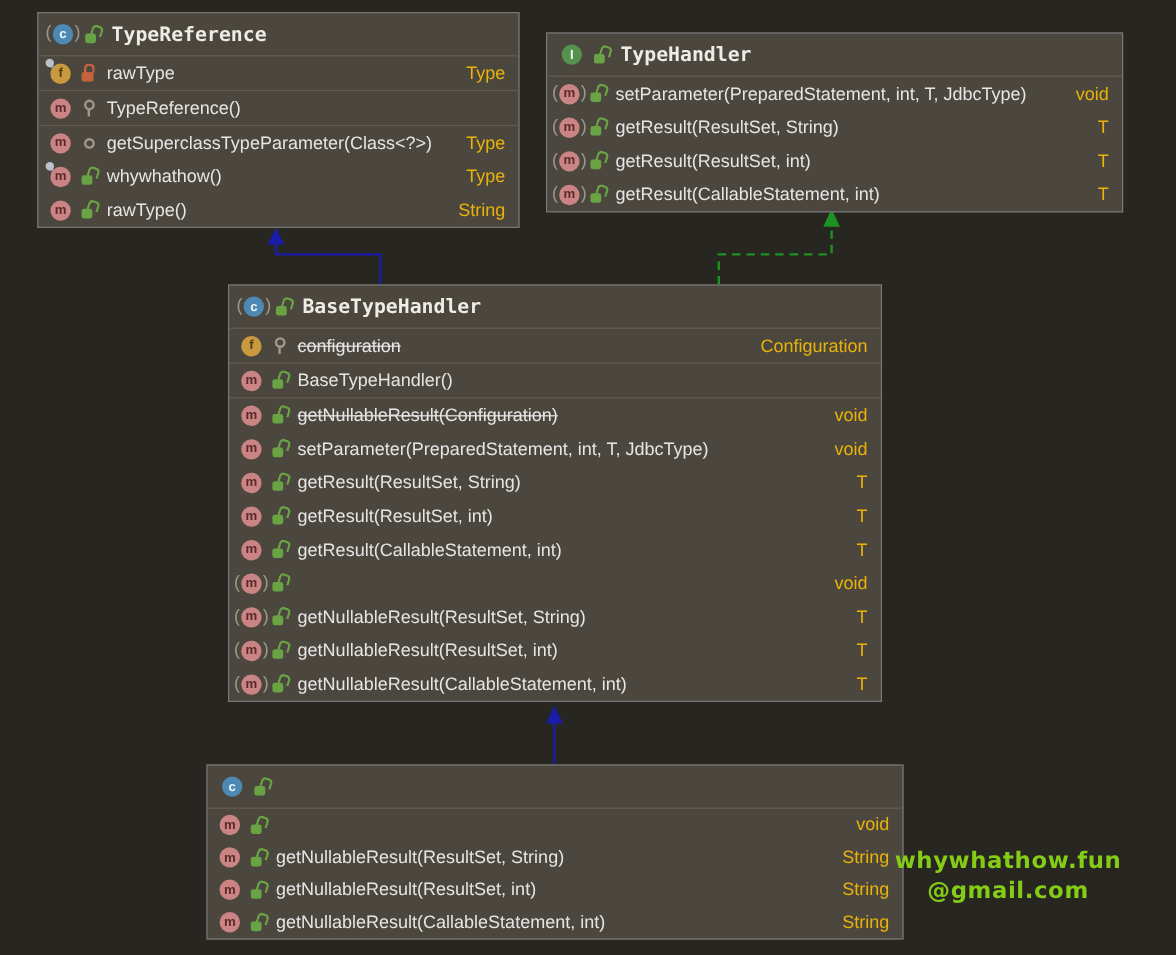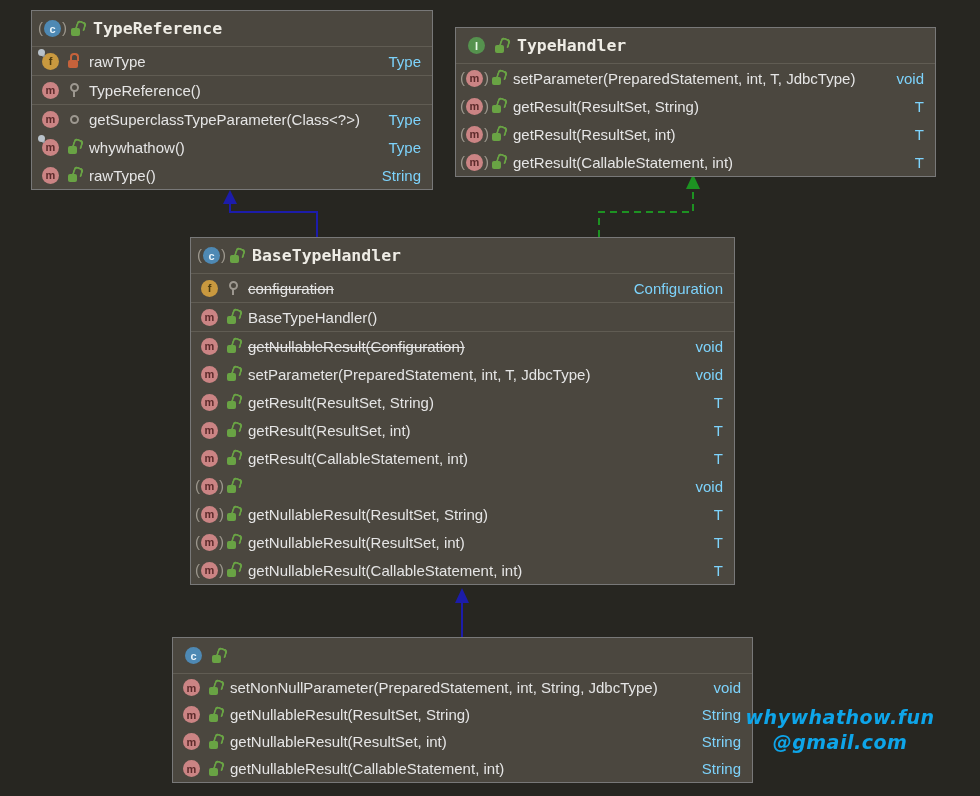--- a/index.html
+++ b/index.html
@@ -25,21 +25,21 @@
     font-weight:bold;font-size:16.5px;color:#eeece5;
     white-space:nowrap;
   }
   .section + .section{border-top:1px solid #605c53;}
   .row{
     display:flex;align-items:center;gap:8px;
     height:28px;padding:0 11px 0 10px;white-space:nowrap;
   }
   .box-string .row{height:27px;}
   .row .label{color:#e5e5e5;font-size:15px;}
-  .row .rtype{margin-left:auto;color:#7dd3fc;font-size:15px;padding-left:10px;}
+  .row .rtype{margin-left:auto;color:#eab308;font-size:15px;padding-left:10px;}
   .row.strike .label{text-decoration:line-through;}
 
   
   .mi{
     position:relative;flex:none;
     width:17px;height:17px;border-radius:50%;
     display:flex;align-items:center;justify-content:center;
     font-family:"Liberation Sans", sans-serif;
     font-size:11px;font-weight:bold;
   }
@@ -101,25 +101,24 @@
   }
 
   
   #box-typereference{left:31px;top:10px;width:402px;}
   #box-typehandler{left:455px;top:27px;width:481px;}
   #box-basetypehandler{left:190px;top:237px;width:545px;}
   #box-stringtypehandler{left:172px;top:637px;width:581px;}
 
   .watermark{
     position:absolute;left:745px;top:705px;width:190px;
-    text-align:center;color:#0ea5e9;
+    text-align:center;color:#84cc16;
     font-family:"DejaVu Sans", sans-serif;
     font-weight:bold;font-size:19px;line-height:1.3;
     letter-spacing:0.5px;
-    font-style:italic;
   }
 </style>
 </head>
 <body>
 
 <div class="stage">
 
   <svg class="edges" width="980" height="796" viewBox="0 0 980 796">
     <g fill="none" stroke-width="2" stroke="#1c1caa">
       <path d="M317,237 L317,212 L230,212 L230,203"></path>
@@ -309,21 +308,20 @@
       <span class="hdr-icons" style="display: inline-flex; align-items: center; gap: 9px;">
           <span class="mi kind-class">c</span>
           <span class="vis v-public"></span>
         </span>
     </div>
     <div class="sections">
         <div class="section">
           <div class="row">
             <span class="mi kind-method">m</span>
             <span class="vis v-public"></span>
-            <span class="label">setNonNullParameter(PreparedStatement, int, String, JdbcType)</span>
             <span class="rtype">void</span>
           </div>
           <div class="row">
             <span class="mi kind-method">m</span>
             <span class="vis v-public"></span>
             <span class="label">getNullableResult(ResultSet, String)</span>
             <span class="rtype">String</span>
           </div>
           <div class="row">
             <span class="mi kind-method">m</span>

